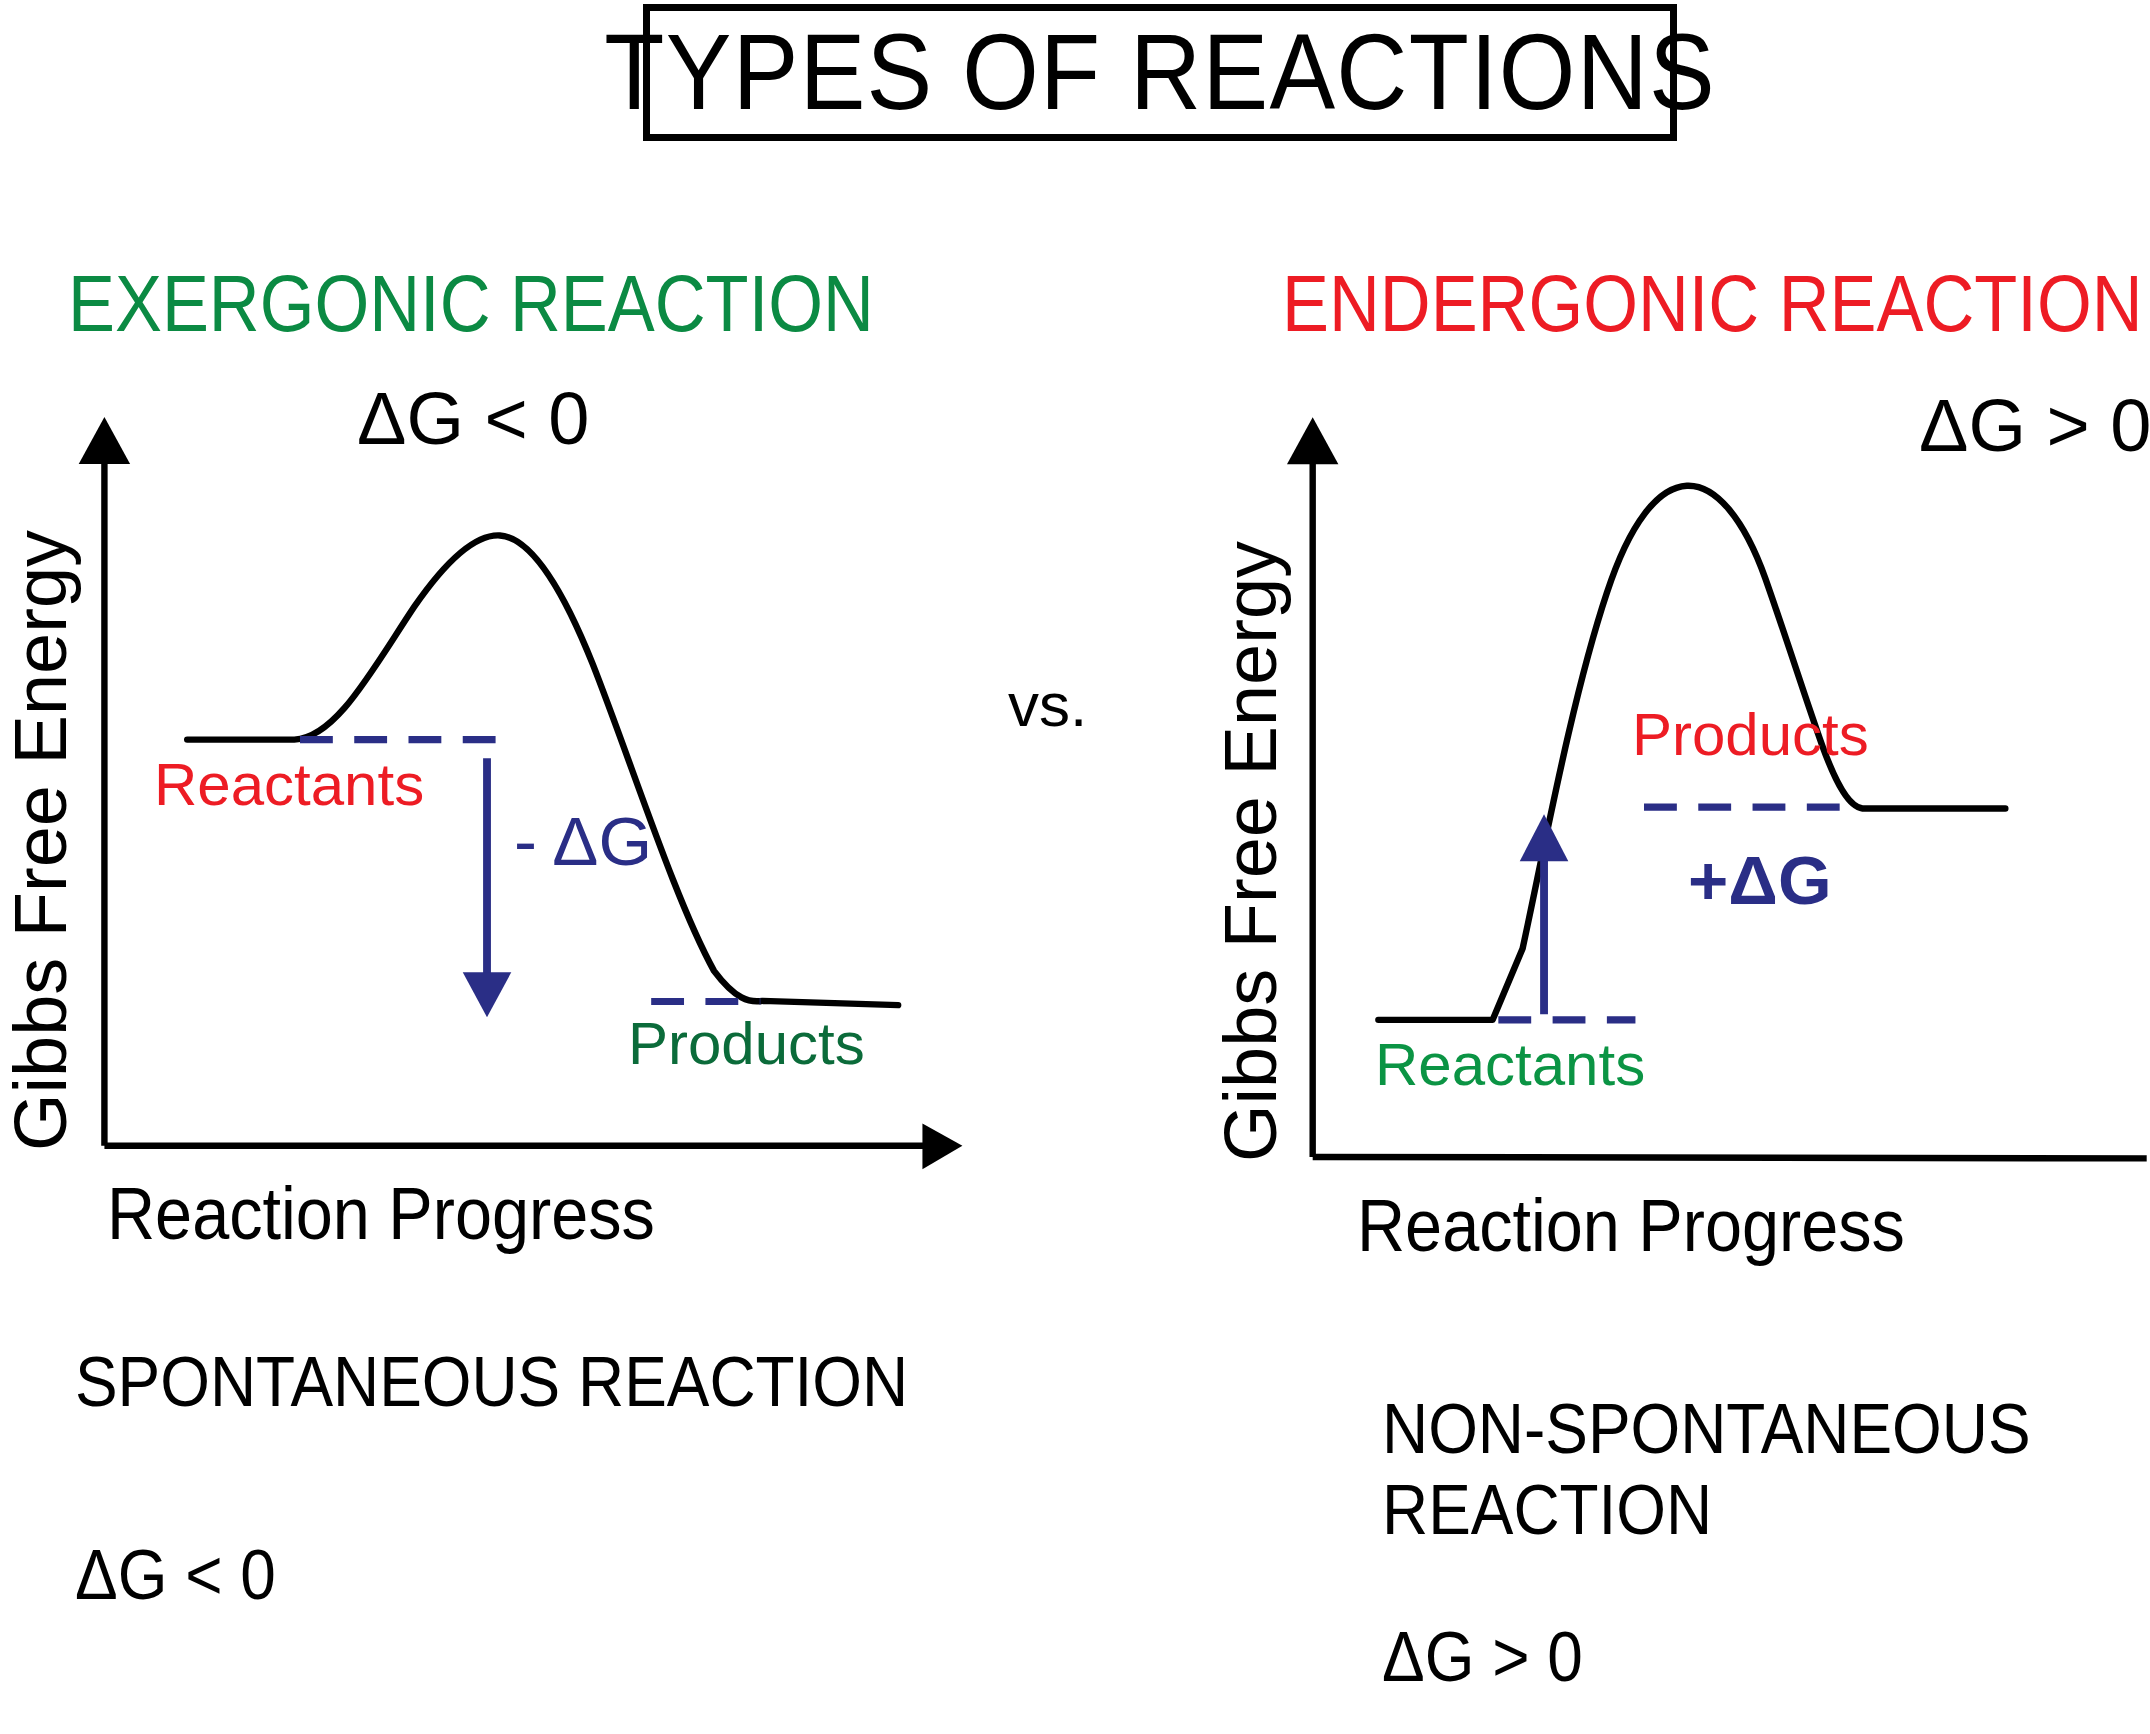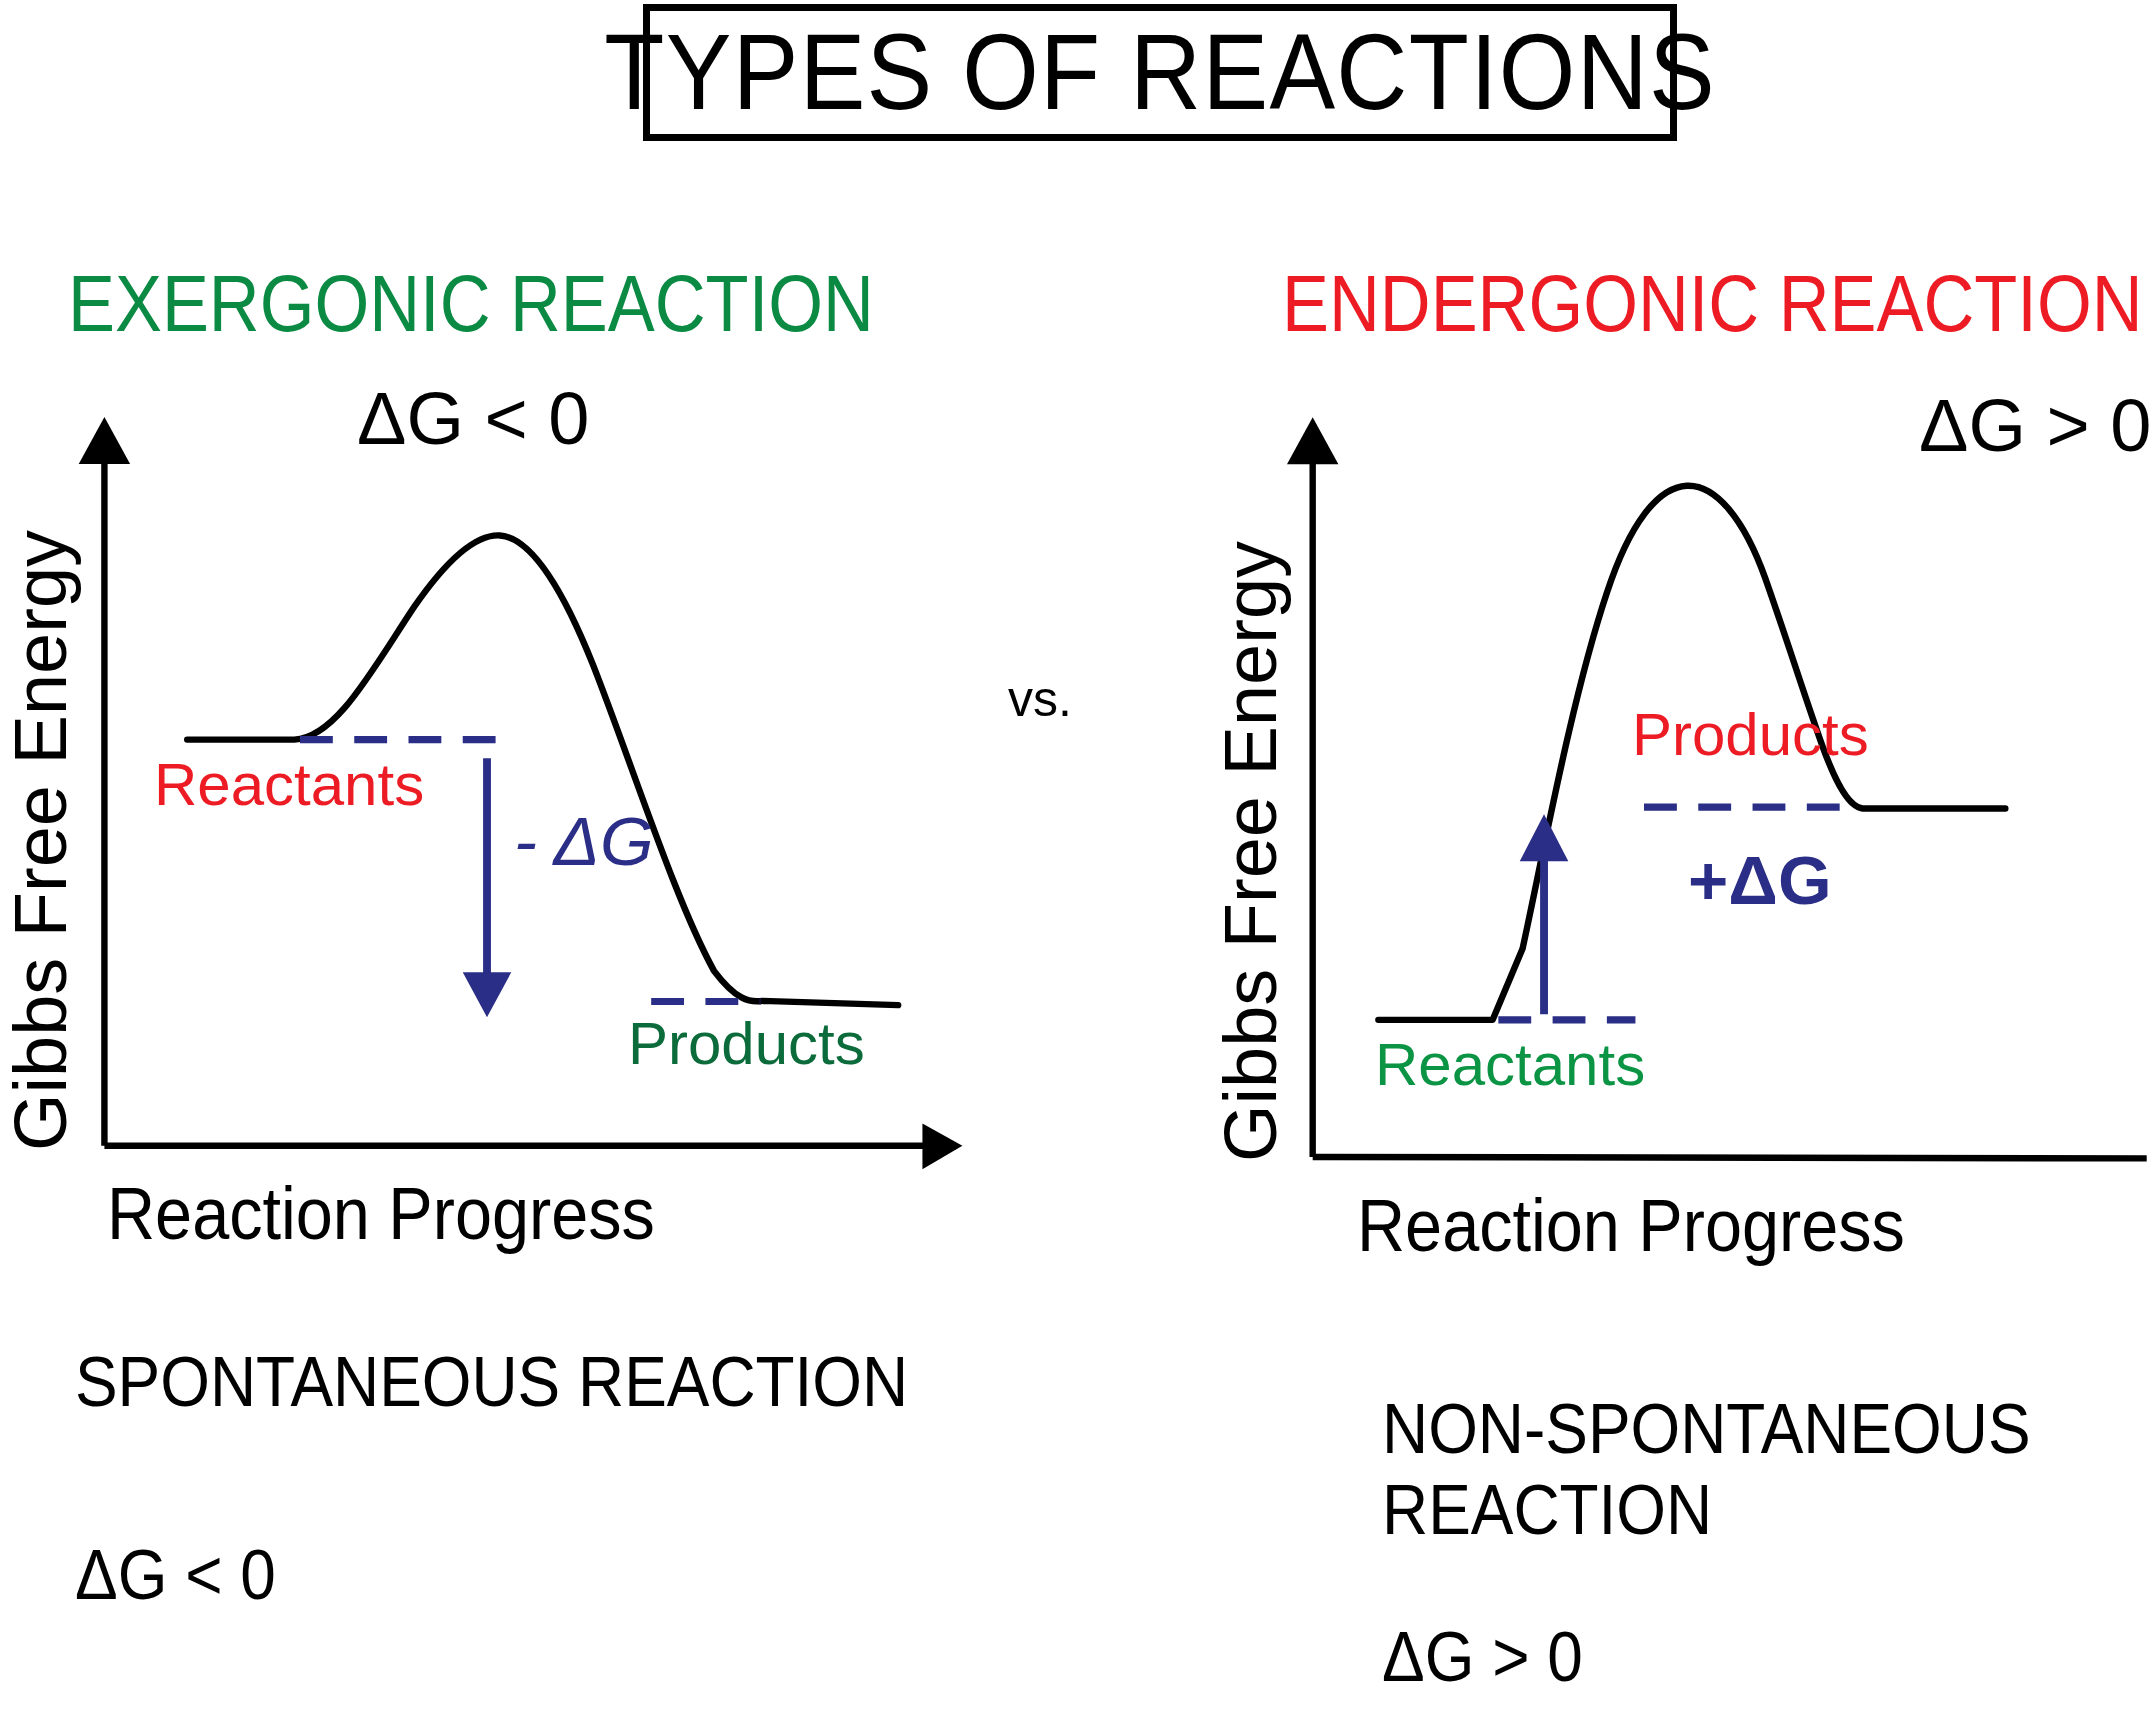--- a/index.html
+++ b/index.html
@@ -22,21 +22,21 @@
   
   .section-heading{
     font-size:80px; line-height:1; white-space:nowrap;
     transform:scaleX(0.88); transform-origin:left center;
     font-weight:400;
   }
   #heading-exergonic{ left:68px; top:264px; color:#0B8A43; }
   #heading-endergonic{ left:1282px; top:264px; color:#ED1C24; }
 
   
-  #vs-label{ left:1008px; top:674px; font-size:50px; line-height:1; }
+  #vs-label{ left:1008px; top:674px; font-size:62px; line-height:1; }
 
   
   #chart-left{ left:0px; top:357px; }
   #chart-right{ left:1207px; top:357px; }
 
   
   .y-axis-title{
     font-size:74px; line-height:1; white-space:nowrap;
     transform-origin:left top; font-weight:400;
   }
@@ -58,21 +58,21 @@
 
   
   .level-label{ font-size:60px; line-height:1; white-space:nowrap; }
   #label-reactants-left{ left:154px; top:755px; color:#ED1C24; }
   #label-products-left{ left:628px; top:1014px; color:#0B6B3A; }
   #label-products-right{ left:1632px; top:705px; color:#ED1C24; }
   #label-reactants-right{ left:1375px; top:1035px; color:#0B9444; }
 
   
   .dg-arrow-label{ font-size:69px; line-height:1; white-space:nowrap; color:#2A2E86; }
-  #dg-label-left{ left:514px; top:807px;font-style:italic; }
+  #dg-label-left{ left:514px; top:807px; }
   #dg-label-right{ left:1688px; top:846px;font-weight:bold; }
 
   
   .conclusion{ font-size:71px; line-height:1.14; white-space:pre;
                transform:scaleX(0.90); transform-origin:left top; }
   #conclusion-left{ left:75px; top:1342px; }
   #conclusion-right{ left:1382px; top:1389px; }
   .dg-value{ font-size:71px; line-height:1; white-space:nowrap;
              transform:scaleX(0.90); transform-origin:left top; }
   #dg-value-left{ left:75px; top:1539px; }

